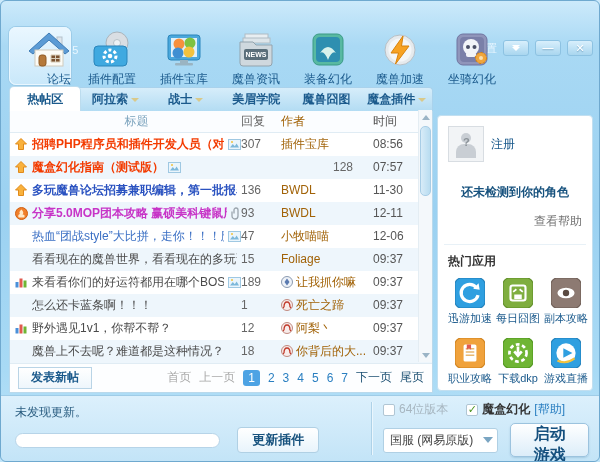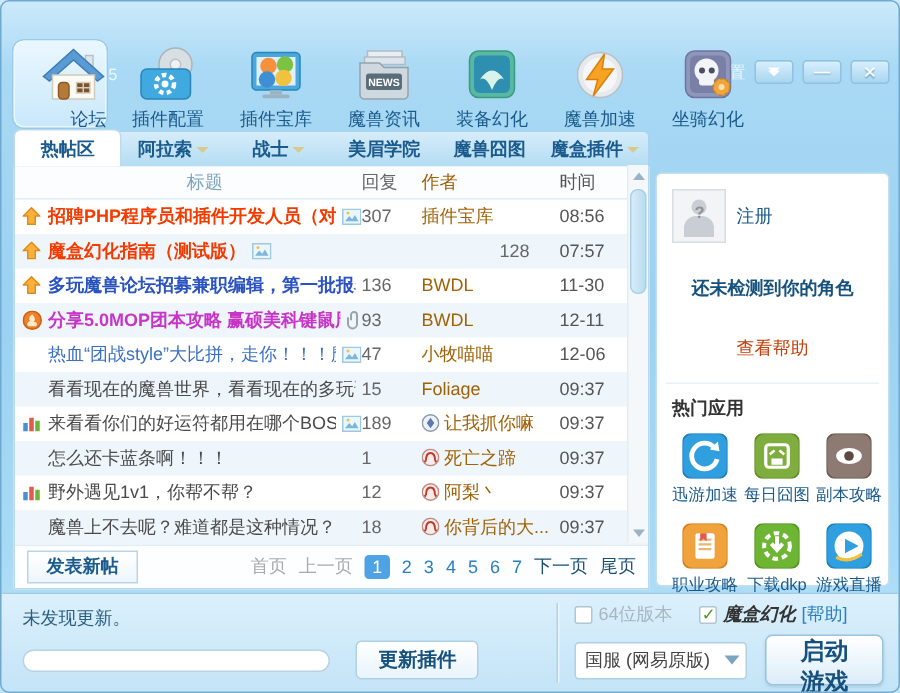--- a/index.html
+++ b/index.html
@@ -70,40 +70,40 @@
   
   .sidebar { position:absolute; left:436px; top:114px; width:156px; height:276px; background:#fff; border:1px solid #c2dff0; border-radius:4px; padding:10px 10px 6px; }
   .login-row { display:flex; align-items:center; gap:7px; }
   .avatar { width:36px; height:36px; background:#f2f4f6; border:1px solid #d8dde2; position:relative; flex:none; }
   .avatar .head { position:absolute; left:12px; top:6px; width:10px; height:10px; border-radius:50%; background:#c9ced4; }
   .avatar .bodyy { position:absolute; left:7px; top:17px; width:20px; height:14px; border-radius:8px 8px 0 0; background:#c9ced4; }
   .avatar .q { position:absolute; left:14px; top:9px; color:#8b9298; font-size:11px; font-weight:bold; }
   .btn-login { height:20px; padding:0 8px; background:linear-gradient(#8fcb4c,#5fae27); border:1px solid #4d9420; border-radius:3px; color:#fff; font-weight:bold; font-size:12px; cursor:pointer; }
   .link-reg { color:#1b5a8c; cursor:pointer; }
   .norole { margin-top:22px; text-align:center; color:#17527e; font-weight:bold; }
-  .helplink { margin-top:23px; text-align:center; color:#c2410c; cursor:pointer; }
+  .helplink { margin-top:12px; text-align:right; color:#737373; cursor:pointer; }
   .side-div { border:none; border-top:1px solid #e8f1f7; margin:14px -4px 8px; }
   .hotapps-title { font-weight:bold; color:#333; margin:2px 0 8px; }
   .apps { display:grid; grid-template-columns:repeat(3,1fr); row-gap:12px; column-gap:4px; text-align:center; }
   .app { cursor:pointer; }
   .app svg { width:30px; height:30px; display:block; margin:0 auto 3px; }
   .app .alabel { color:#1b5a8c; font-size:11px; white-space:nowrap; }
   
   .bottom { position:absolute; left:0; right:0; bottom:0; height:66px; background:linear-gradient(#dcf0fc,#c3e4f7); border-top:1px solid #9fccе7; border-top:1px solid #9fcce7; border-radius:0 0 6px 6px; }
   .b-left { position:absolute; left:14px; top:8px; width:350px; }
   .upd-status { color:#2a5d80; margin-bottom:6px; }
   .progress { width:205px; height:15px; background:#fff; border:1px solid #b7d4e8; border-radius:8px; display:inline-block; vertical-align:middle; }
   .btn-update { display:inline-block; vertical-align:middle; margin-left:14px; height:26px; padding:0 14px; background:linear-gradient(#ffffff,#e8f4fc); border:1px solid #b0d0e4; border-radius:4px; color:#17527e; font-weight:bold; font-size:13px; cursor:pointer; }
   .b-sep { position:absolute; left:370px; top:6px; bottom:6px; width:0; border-left:1px solid #aed2e8; border-right:1px solid #eaf6fd; }
   .b-right { position:absolute; left:382px; right:10px; top:5px; }
   .chk-row { display:flex; align-items:center; gap:4px; margin-bottom:5px; }
   .chkbox { width:12px; height:12px; background:#fff; border:1px solid #b0c6d4; border-radius:2px; display:inline-flex; align-items:center; justify-content:center; cursor:pointer; flex:none; }
   .chkbox.checked { color:#4d9420; font-weight:bold; font-size:11px; }
   .lbl-64 { color:#a7b6c0; margin-right:14px; }
-  .lbl-hh { color:#333; font-weight:bold;font-style:italic; }
+  .lbl-hh { color:#333; font-weight:bold; }
   .lbl-help { color:#2a7fc1; cursor:pointer; }
   .ctrl-row { display:flex; align-items:center; gap:12px; }
   .select { width:118px; height:25px; background:#fff; border:1px solid #b0d0e4; border-radius:3px; display:flex; align-items:center; cursor:pointer; }
   .select .sval { flex:1; padding:0 6px; color:#444; white-space:nowrap; overflow:hidden; }
   .select .sarr { width:18px; display:flex; justify-content:center; }
   .tri-sel { width:0; height:0; border-left:5px solid transparent; border-right:5px solid transparent; border-top:6px solid #7aa5c2; }
   .btn-launch { height:34px; padding:0 16px; background:linear-gradient(#ffffff,#dcedf9); border:1px solid #9cc3de; border-radius:5px; color:#15507e; font-weight:bold; font-size:16px; cursor:pointer; box-shadow:0 1px 2px rgba(90,140,175,.3); }
 </style>
 </head>
 <body>

